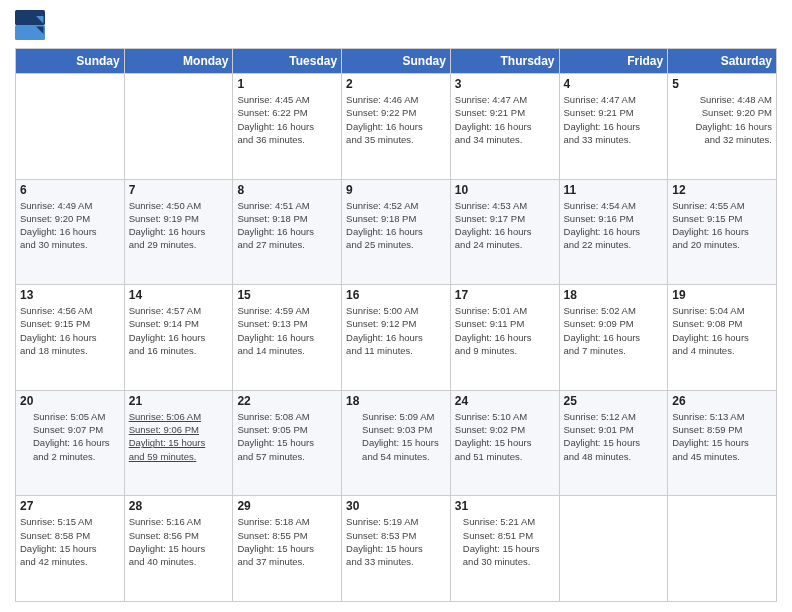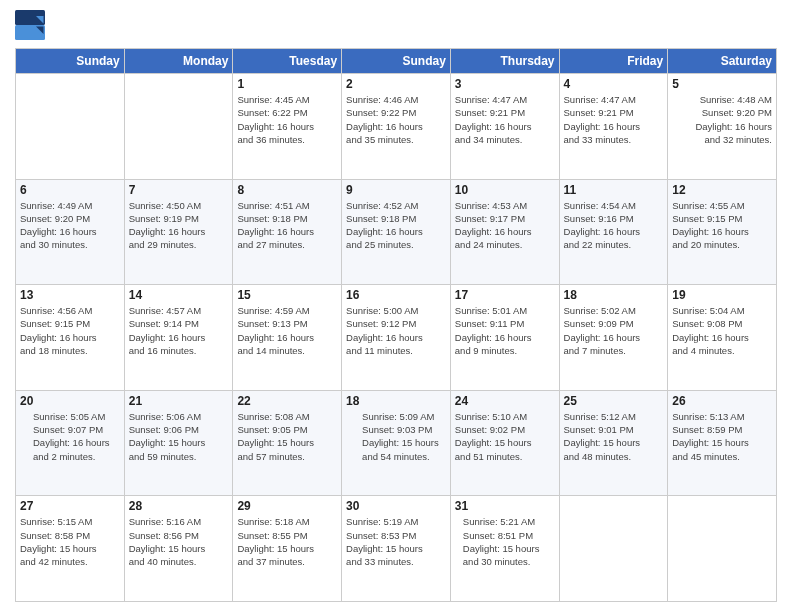--- a/index.html
+++ b/index.html
@@ -280,21 +280,21 @@
         <tr>
           <td>
             <span class="day-number">20</span>
             <div class="day-info" style="white-space: pre-line; margin-left: 13px;">Sunrise: 5:05 AM
 Sunset: 9:07 PM
 Daylight: 16 hours
 and 2 minutes.</div>
           </td>
           <td>
             <span class="day-number">21</span>
-            <div class="day-info" style="white-space: pre-line;">Sunrise: 5:06 AM
+            <div class="day-info" style="white-space: pre-line; text-decoration: underline;">Sunrise: 5:06 AM
 Sunset: 9:06 PM
 Daylight: 15 hours
 and 59 minutes.</div>
           </td>
           <td>
             <span class="day-number">22</span>
             <div class="day-info" style="white-space: pre-line;">Sunrise: 5:08 AM
 Sunset: 9:05 PM
 Daylight: 15 hours
 and 57 minutes.</div>

